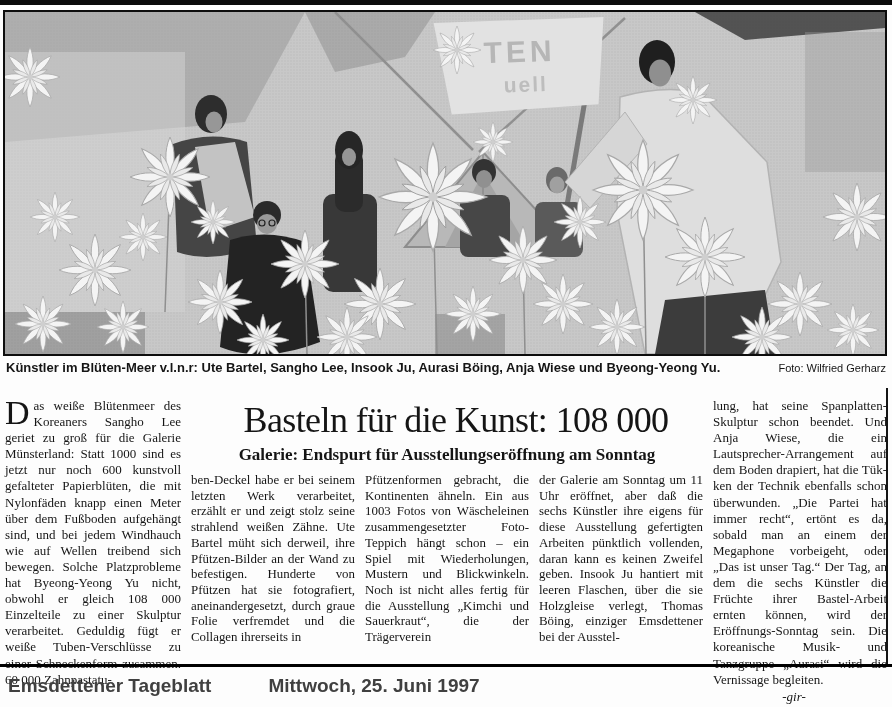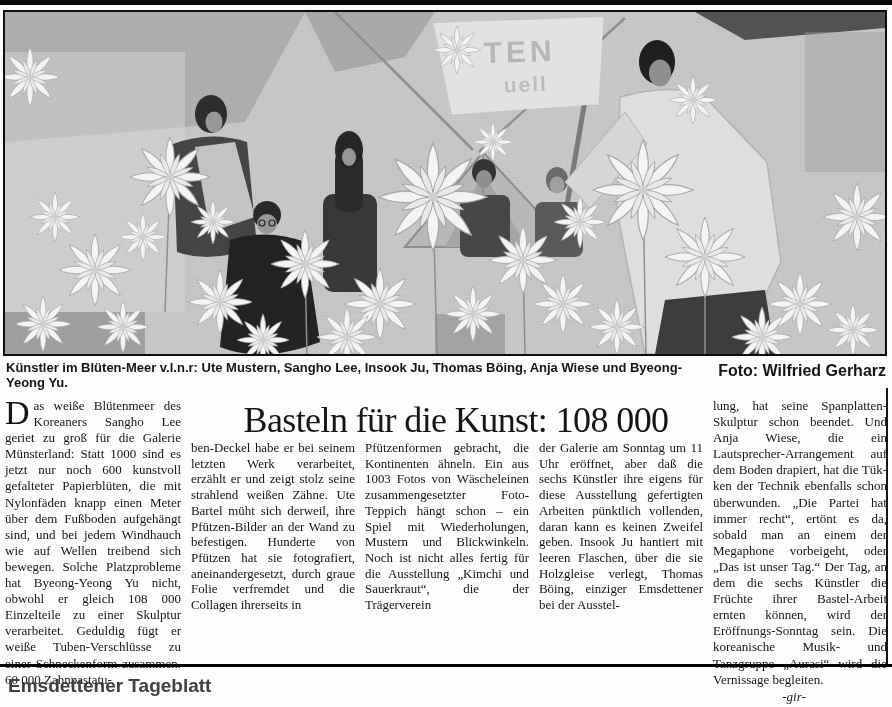--- a/index.html
+++ b/index.html
@@ -5,21 +5,21 @@
   html,body{margin:0;padding:0;background:#e8e8e8;}
   .page{position:relative;width:892px;height:707px;background:#fdfdfd;overflow:hidden;
         font-family:"Liberation Serif",serif;color:#151515;}
   .top-rule{position:absolute;left:0;top:0;width:892px;height:5px;background:#0a0a0a;}
   .photo-frame{position:absolute;left:3px;top:10px;width:884px;height:346px;
         border:2px solid #0d0d0d;box-sizing:border-box;background:#c8c8c8;}
   .photo-frame svg{display:block;width:100%;height:100%;}
   .caption-row{position:absolute;left:6px;top:360px;width:880px;display:flex;align-items:flex-start;
         font-family:"Liberation Sans",sans-serif;}
   .caption{flex:1;font-size:13px;font-weight:bold;letter-spacing:0;line-height:15px;}
-  .credit{font-size:16px;font-weight:bold;margin-top:2px;white-space:nowrap;}
+  .credit{font-size:11px;font-weight:normal;margin-top:2px;white-space:nowrap;}
   .article{position:absolute;left:5px;top:398px;width:882px;display:flex;gap:10px;}
   .col{font-size:13px;line-height:16.1px;text-align:justify;hyphens:none;}
   .side{width:176px;}
   .side.right-col{width:174px;}
   .col p{margin:0;}
   .dropcap{float:left;font-size:34px;line-height:28px;padding:1px 4px 0 0;}
   .center{width:512px;}
   .headline{font-size:36px;line-height:42px;letter-spacing:-0.6px;text-align:center;
         font-weight:400;margin-top:1px;margin-left:18px;}
   .subhead{font-size:17px;font-weight:bold;text-align:center;margin:4px 0 8px;}
@@ -159,35 +159,36 @@
         <use href="#flower" transform="translate(612,315) scale(0.7)"></use>
         <use href="#flower" transform="translate(848,318) scale(0.65)"></use>
         <use href="#flower" transform="translate(342,325) scale(0.75)"></use>
         <use href="#flower" transform="translate(757,325) scale(0.75)"></use>
         <use href="#flower" transform="translate(258,328) scale(0.65)"></use>
       </g>
     </svg>
   </div>
 
   <div class="caption-row">
-    <div class="caption">Künstler im Blüten-Meer v.l.n.r: Ute Mustern, Sangho Lee, Insook Ju, Thomas Böing, Anja Wiese und Byeong-Yeong Yu.</div>
+    <div class="caption">Künstler im Blüten-Meer v.l.n.r: Ute Bartel, Sangho Lee, Insook Ju, Aurasi Böing, Anja Wiese und Byeong-Yeong Yu.</div>
     <div class="credit">Foto: Wilfried Gerharz</div>
   </div>
 
   <div class="article">
     <div class="col side">
       <p>
         <span class="dropcap">D</span><span>as weiße Blütenmeer des Koreaners Sangho Lee geriet zu groß für die Galerie Münsterland: Statt 1000 sind es jetzt nur noch 600 kunstvoll gefalteter Papierblüten, die mit Nylonfäden knapp einen Meter über dem Fußboden aufgehängt sind, und bei jedem Windhauch wie auf Wellen treibend sich bewegen. Solche Platzprobleme hat Byeong-Yeong Yu nicht, obwohl er gleich 108 000 Einzelteile zu einer Skulptur verarbeitet. Geduldig fügt er weiße Tuben-Verschlüsse zu einer Schneckenform zusammen. 60 000 Zahnpastatu-</span>
       </p>
     </div>
 
     <div class="center">
       <div class="headline">
         <div>Basteln für die Kunst: 108 000</div>
       </div>
+      <div class="subhead">Galerie: Endspurt für Ausstellungseröffnung am Sonntag</div>
       <div class="center-cols">
         <div class="col">
           <p>ben-Deckel habe er bei seinem letzten Werk verarbeitet, erzählt er und zeigt stolz seine strahlend weißen Zähne. Ute Bartel müht sich derweil, ihre Pfützen-Bilder an der Wand zu befestigen. Hunderte von Pfützen hat sie fotografiert, aneinandergesetzt, durch graue Folie verfremdet und die Collagen ihrerseits in</p>
         </div>
         <div class="col">
           <p>Pfützenformen gebracht, die Kontinenten ähneln. Ein aus 1003 Fotos von Wäscheleinen zusammengesetzter Foto-Teppich hängt schon – ein Spiel mit Wiederholungen, Mustern und Blickwinkeln. Noch ist nicht alles fertig für die Ausstellung „Kimchi und Sauerkraut“, die der Trägerverein</p>
         </div>
         <div class="col">
           <p>der Galerie am Sonntag um 11 Uhr eröffnet, aber daß die sechs Künstler ihre eigens für diese Ausstellung gefertigten Arbeiten pünktlich vollenden, daran kann es keinen Zweifel geben. Insook Ju hantiert mit leeren Flaschen, über die sie Holzgleise verlegt, Thomas Böing, einziger Emsdettener bei der Ausstel-</p>
         </div>
@@ -198,15 +199,16 @@
       <p>lung, hat seine Spanplatten-Skulptur schon beendet. Und Anja Wiese, die ein Lautsprecher-Arrangement auf dem Boden drapiert, hat die Tük-ken der Technik ebenfalls schon überwunden. „Die Partei hat immer recht“, ertönt es da, sobald man an einem der Megaphone vorbeigeht, oder „Das ist unser Tag.“ Der Tag, an dem die sechs Künstler die Früchte ihrer Bastel-Arbeit ernten können, wird der Eröffnungs-Sonntag sein. Die koreanische Musik- und Tanzgruppe „Aurasi“ wird die Vernissage begleiten.</p>
       <div class="byline">-gir-</div>
     </div>
   </div>
 
   <div class="right-rule"></div>
   <div class="footer-rule"></div>
 
   <div class="footer-row">
     <div>Emsdettener Tageblatt</div>
+    <div>Mittwoch, 25. Juni 1997</div>
   </div>
 
 </div>
 
 </body></html>

